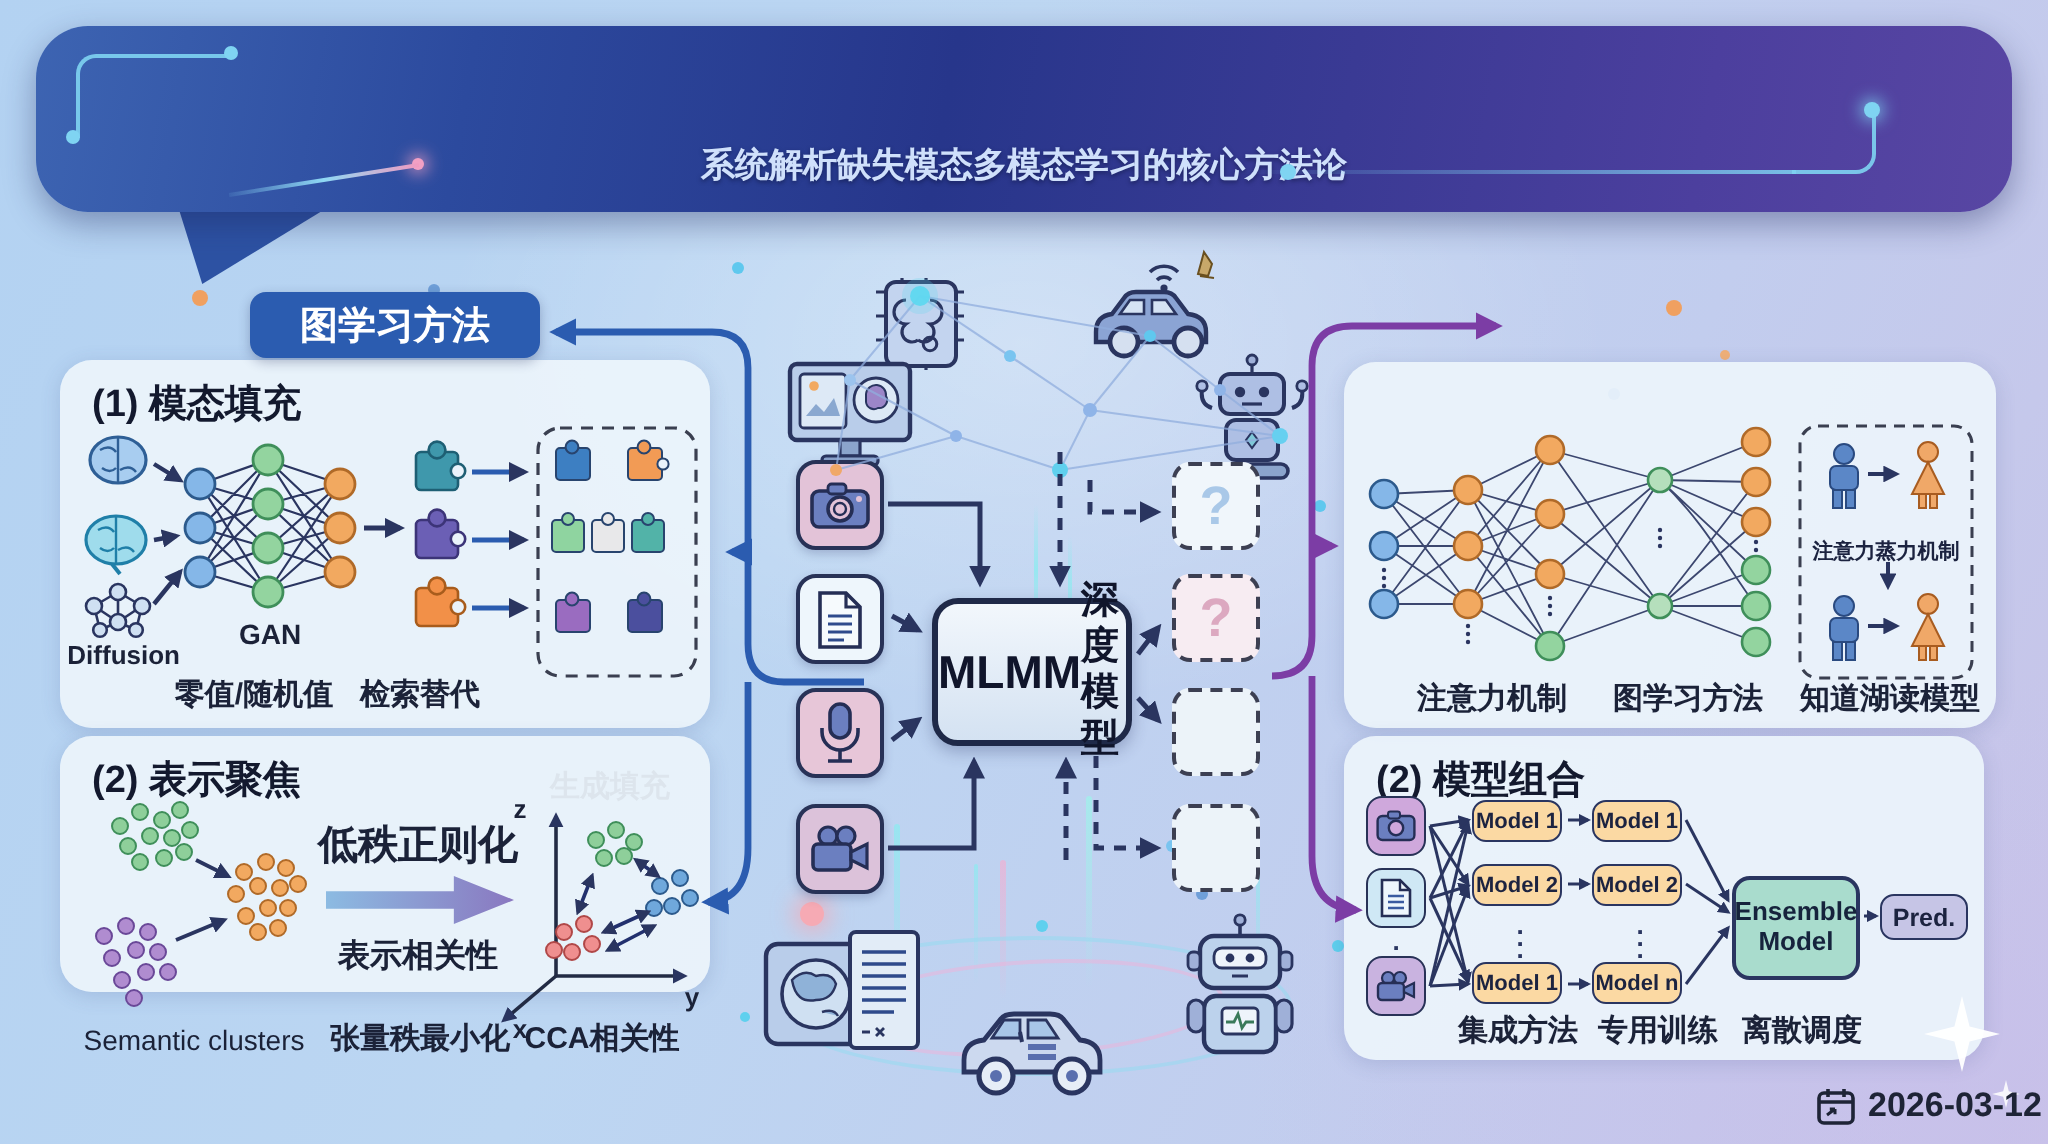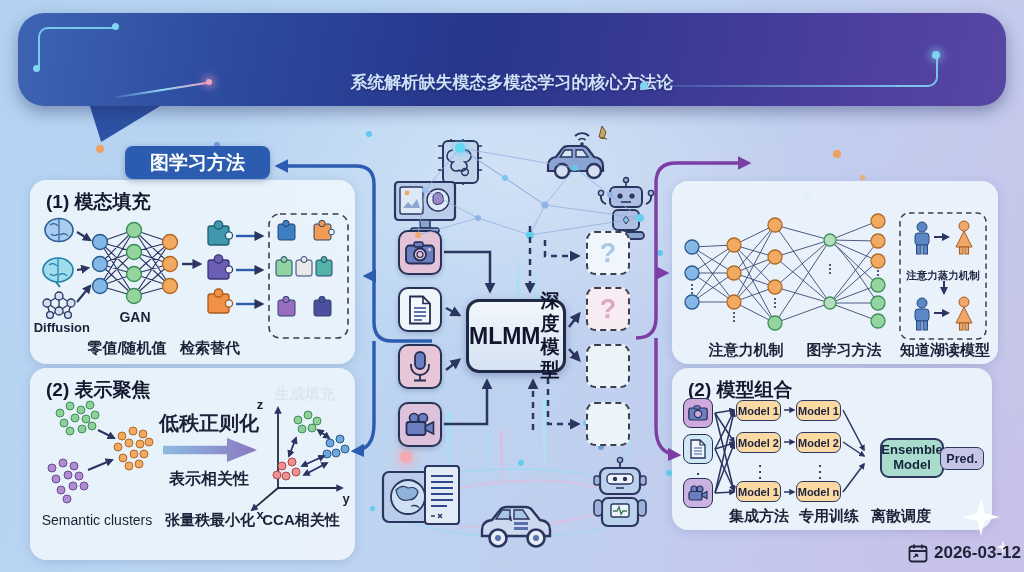--- a/index.html
+++ b/index.html
@@ -221,21 +221,21 @@
           <circle cx="292" cy="119.5" r="3.2" fill="#4b4f9e"></circle>
       </g>
     </svg>
     <div class="lbl sm" style="left:2px;top:141px;width:58px;text-align:right;">Diffusion</div>
     <div class="lbl sm" style="left:75px;top:130px;width:60px;font-size:14px;">GAN</div>
     <div class="lbl" style="left:42px;top:160px;width:110px;">零值/随机值</div>
     <div class="lbl" style="left:148px;top:160px;width:64px;">检索替代</div>
     <div class="lbl" style="left:243px;top:160px;width:64px;margin-top:46px;">生成填充</div>
   </div>
 
-  <div class="pnl" style="left:30px;top:368px;width:325px;height:192px;">
+  <div class="pnl" style="left:30px;top:368px;width:325px;height:128px;">
     <div class="phead">(2) 表示聚焦</div>
     <svg class="psvg" width="325" height="164" viewBox="0 0 325 164">
 
       <g fill="#8ecf9a" stroke="#3f8f5a" stroke-width="1">
         <circle cx="30" cy="45" r="4"></circle>
           <circle cx="40" cy="38" r="4"></circle>
           <circle cx="51" cy="42" r="4"></circle>
           <circle cx="60" cy="37" r="4"></circle>
         <circle cx="34" cy="55" r="4"></circle>
           <circle cx="45" cy="50" r="4"></circle>
@@ -468,21 +468,21 @@
     <div class="mbox" style="left:124px;top:32px;">
         <span>Model 1</span>
       </div>
     <div class="mbox" style="left:124px;top:64px;">
         <span>Model 2</span>
       </div>
     <div class="vdots" style="left:140px;top:92px;width:16px;">.<br>.<br>.</div>
     <div class="mbox" style="left:124px;top:113px;">
         <span>Model n</span>
       </div>
-    <div class="ens" style="left:208px;top:70px;width:64px;height:40px;">
+    <div class="ens" style="left:194px;top:70px;width:64px;height:52px;">
       <span>Ensemble Model</span>
     </div>
     <div class="pred" style="left:268px;top:79px;width:44px;height:23px;">
       <span>Pred.</span>
     </div>
     <div class="lbl" style="left:54px;top:140px;width:66px;">集成方法</div>
     <div class="lbl" style="left:124px;top:140px;width:66px;">专用训练</div>
     <div class="lbl" style="left:196px;top:140px;width:66px;">离散调度</div>
   </div>
 

